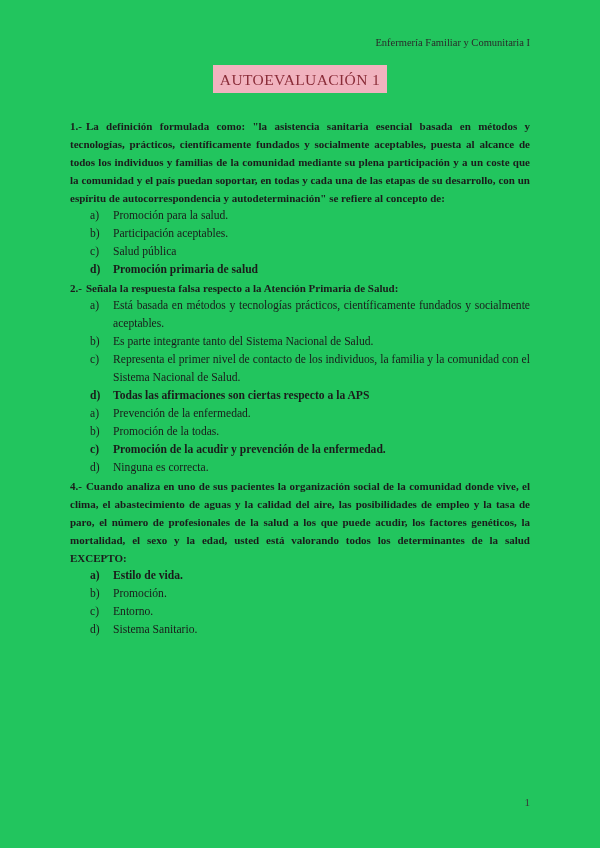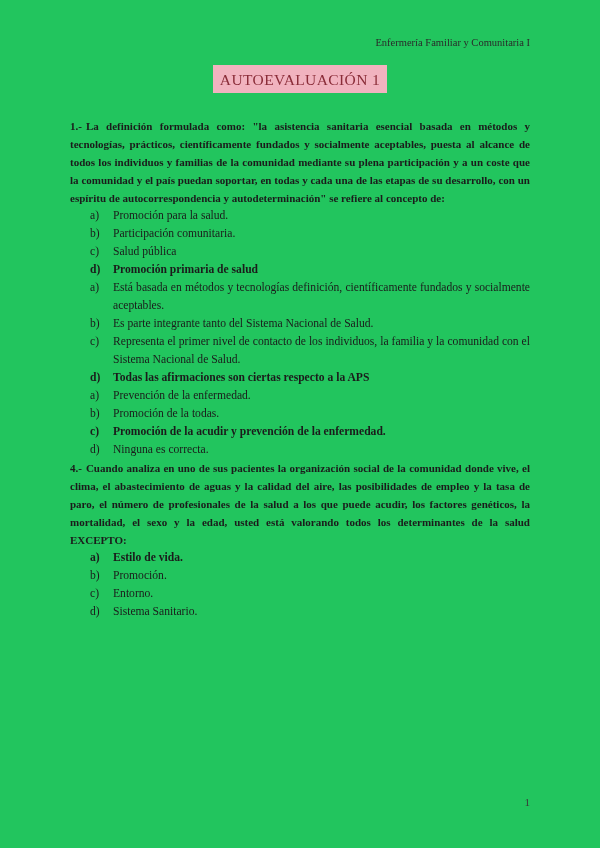--- a/index.html
+++ b/index.html
@@ -76,38 +76,39 @@
 
   <section class="question">
     <p class="stem"><span class="qnum">1.-</span><span>La definición formulada como: "la asistencia sanitaria esencial basada en métodos y tecnologías, prácticos, científicamente fundados y socialmente aceptables, puesta al alcance de todos los individuos y familias de la comunidad mediante su plena participación y a un coste que la comunidad y el país puedan soportar, en todas y cada una de las etapas de su desarrollo, con un espíritu de autocorrespondencia y autodeterminación" se refiere al concepto de:</span></p>
     <div class="options">
       <div class="option">
           <span class="letter">a)</span>
           <span class="opt-text">Promoción para la salud.</span>
         </div>
       <div class="option">
           <span class="letter">b)</span>
-          <span class="opt-text">Participación comunitaria.</span>
+          <span class="opt-text">Participación aceptables.</span>
         </div>
       <div class="option">
           <span class="letter">c)</span>
           <span class="opt-text">Salud pública</span>
         </div>
       <div class="option bold">
           <span class="letter">d)</span>
           <span class="opt-text">Promoción primaria de salud</span>
         </div>
     </div>
   </section>
 
   <section class="question">
+    <p class="stem"><span class="qnum">2.-</span><span>Señala la respuesta falsa respecto a la Atención Primaria de Salud:</span></p>
     <div class="options">
       <div class="option">
           <span class="letter">a)</span>
-          <span class="opt-text">Está basada en métodos y tecnologías definición, científicamente fundados y socialmente aceptables.</span>
+          <span class="opt-text">Está basada en métodos y tecnologías prácticos, científicamente fundados y socialmente aceptables.</span>
         </div>
       <div class="option">
           <span class="letter">b)</span>
           <span class="opt-text">Es parte integrante tanto del Sistema Nacional de Salud.</span>
         </div>
       <div class="option">
           <span class="letter">c)</span>
           <span class="opt-text">Representa el primer nivel de contacto de los individuos, la familia y la comunidad con el Sistema Nacional de Salud.</span>
         </div>
       <div class="option bold">

